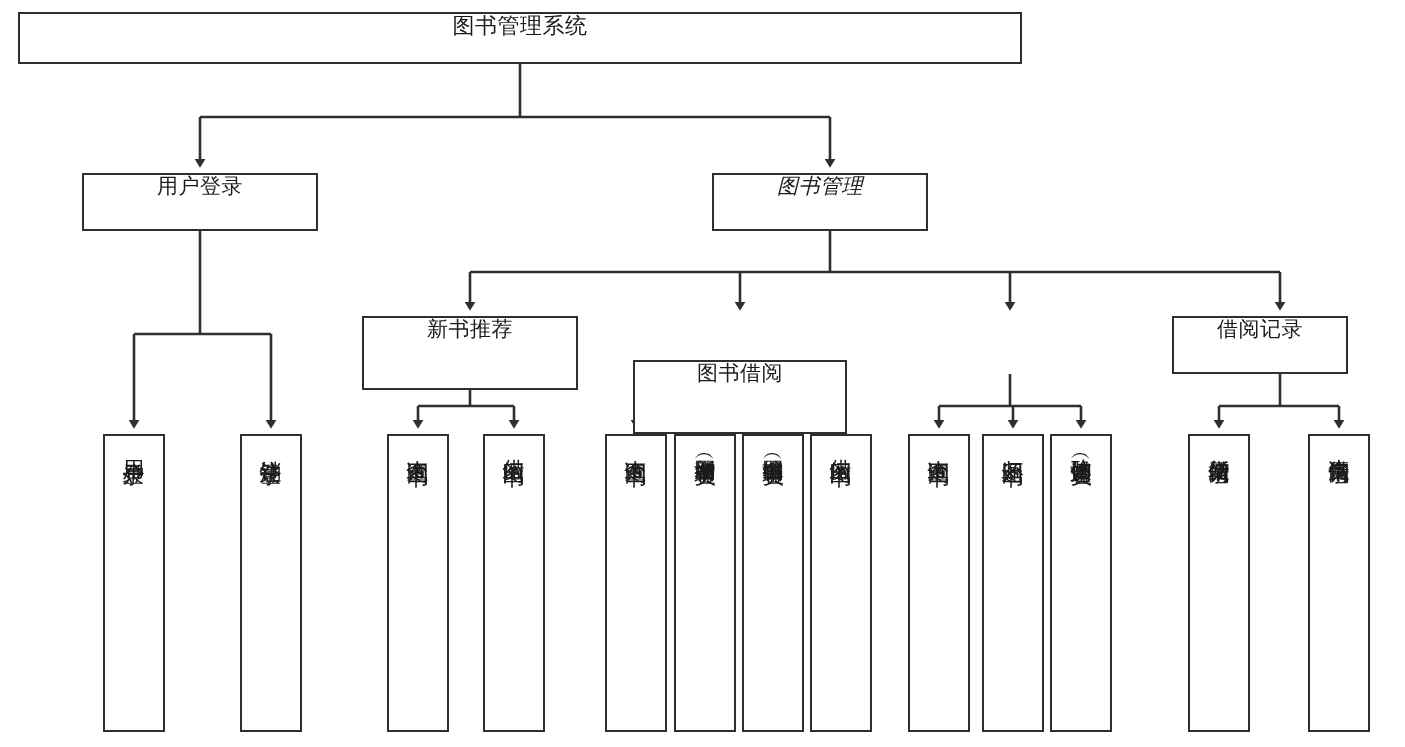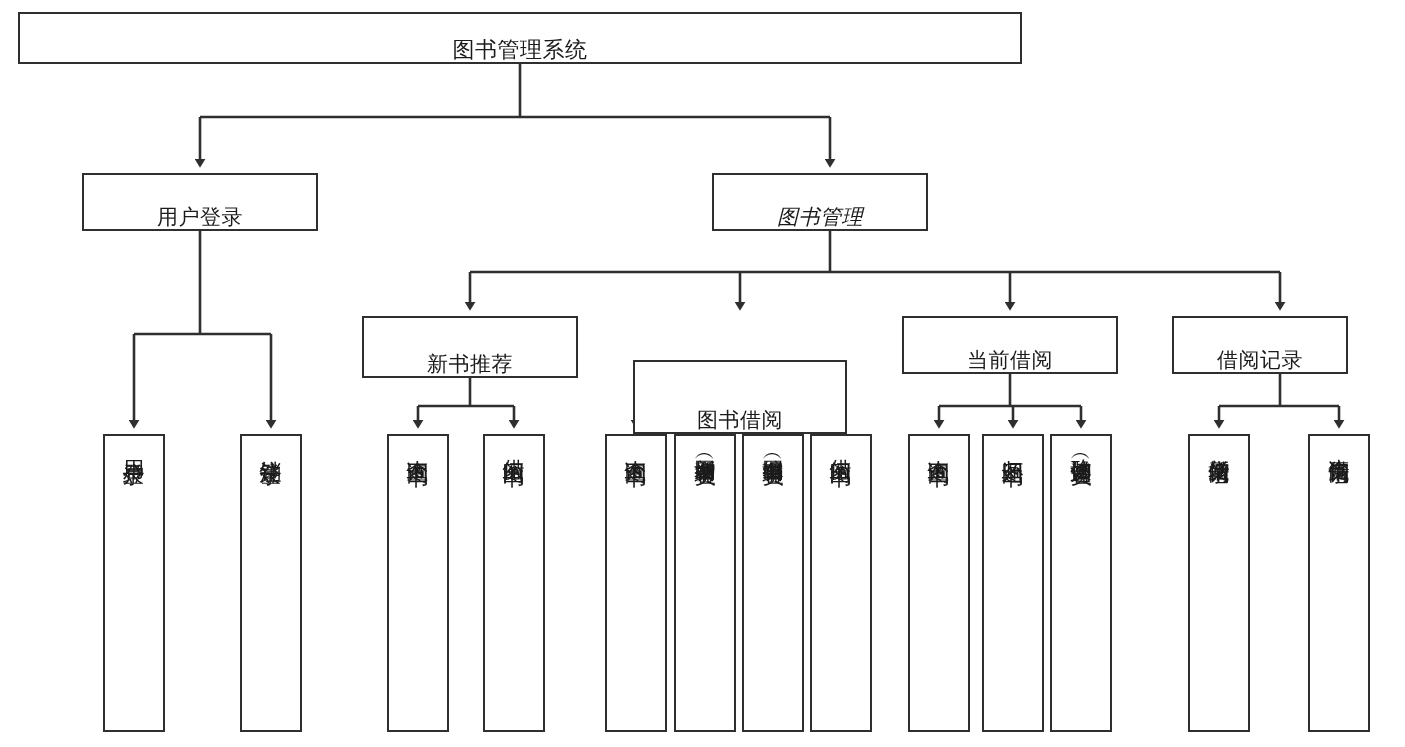--- a/index.html
+++ b/index.html
@@ -23,21 +23,21 @@
     top: 0;
     width: 1405px;
     height: 747px;
   }
   .node {
     position: absolute;
     box-sizing: border-box;
     border: 2px solid #2f2f2f;
     background: #ffffff;
     display: flex;
-    align-items: flex-end;
+    align-items: flex-start;
     justify-content: center;
     color: #1b1b1b;
   }
   .node-label {
     display: block;
     text-align: center;
     letter-spacing: 0.5px;
   }
   
   .node.horiz .node-label {
@@ -133,28 +133,25 @@
     <span class="node-label">图书管理系统</span>
   </div>
 
   <div class="node horiz" style="left: 82px; top: 173px; width: 236px; height: 58px;">
     <span class="node-label">用户登录</span>
   </div>
   <div class="node horiz" style="left: 712px; top: 173px; width: 216px; height: 58px; font-style: italic;">
     <span class="node-label">图书管理</span>
   </div>
 
-  <div class="node horiz" style="left: 362px; top: 316px; width: 216px; height: 62px;">
+  <div class="node horiz" style="left: 362px; top: 316px; width: 216px; height: 74px;">
     <span class="node-label">新书推荐</span>
   </div>
   <div class="node horiz" style="left: 633px; top: 316px; width: 214px; height: 74px; margin-top: 44px;">
     <span class="node-label">图书借阅</span>
-  </div>
-  <div class="node horiz" style="left: 902px; top: 316px; width: 216px; height: 58px;">
-    <span class="node-label">当前借阅</span>
   </div>
   <div class="node horiz" style="left: 1172px; top: 316px; width: 176px; height: 58px;">
     <span class="node-label">借阅记录</span>
   </div>
 
   <div class="node vert" style="left: 103px; top: 434px; width: 62px; height: 298px;">
     <span class="node-label">用户登录</span>
   </div>
   <div class="node vert" style="left: 240px; top: 434px; width: 62px; height: 298px;">
     <span class="node-label">注销登录</span>

